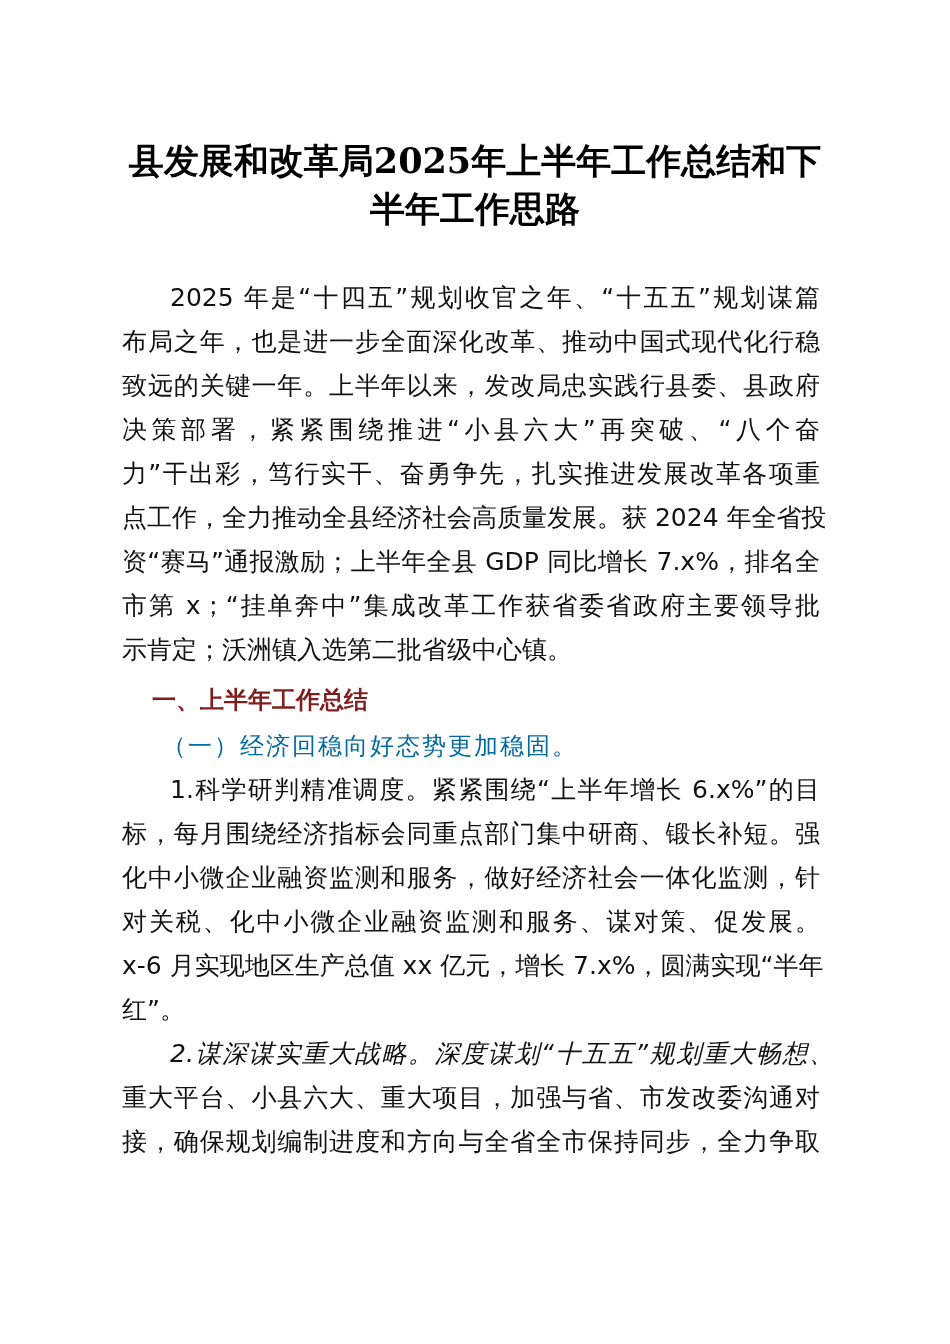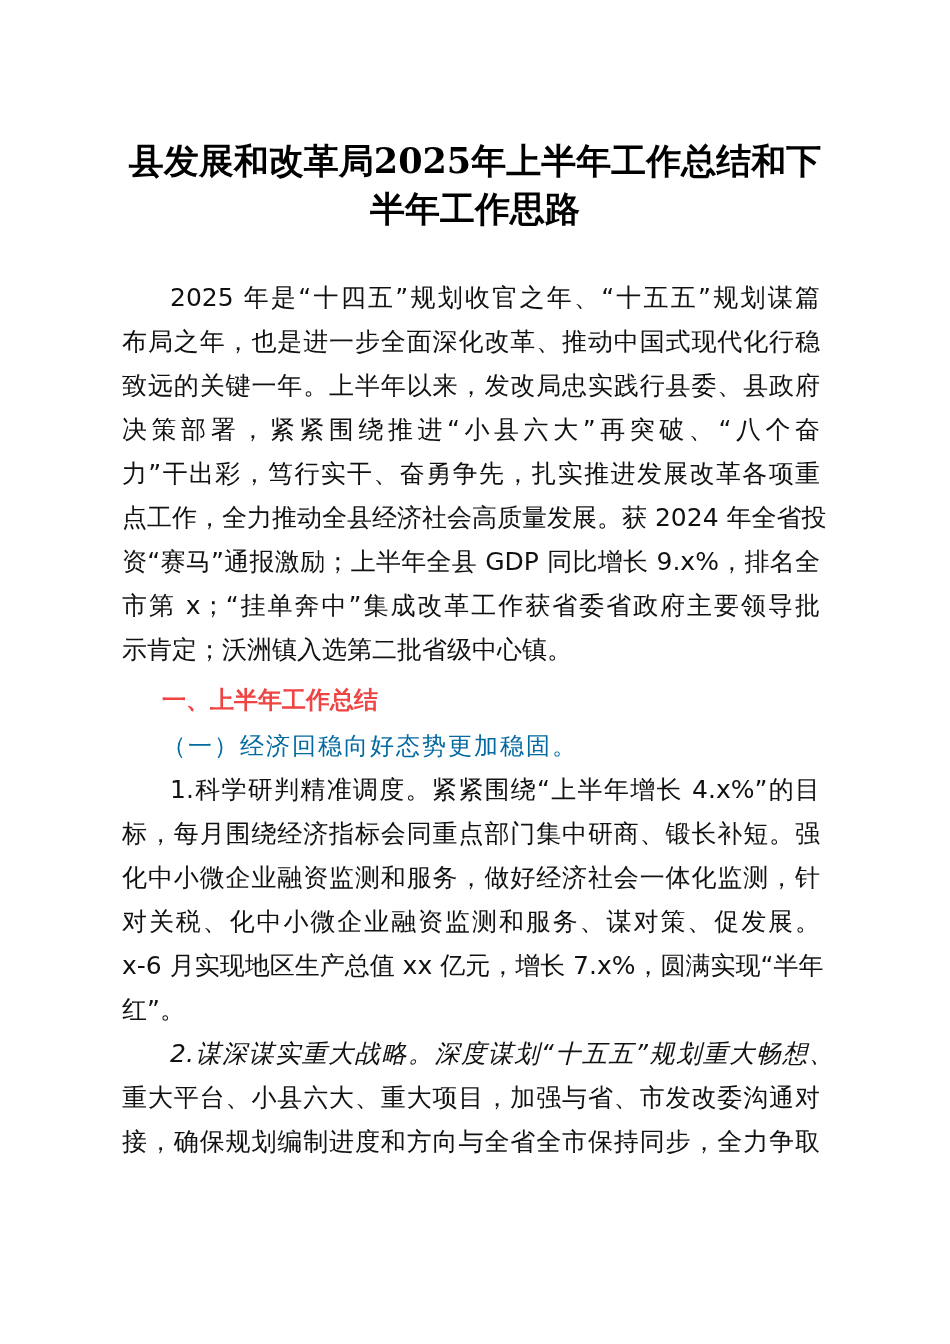--- a/index.html
+++ b/index.html
@@ -15,23 +15,23 @@
   .line {
     position: absolute; left: 122px; width: 698px; height: 44px;
     font-family: "DejaVu Sans", "Liberation Sans", sans-serif;
     font-size: 25px; line-height: 44px; color: #111;
     text-align: justify; text-align-last: justify; white-space: nowrap;
   }
   .line.indent { left: 170px; width: 650px; }
   .line.last { text-align-last: left; }
   .line.wide { width: 712px; font-style: italic; }
   .heading1 {
-    position: absolute; left: 162px; height: 44px;
+    position: absolute; left: 152px; height: 44px;
     font-family: "DejaVu Sans", "Liberation Sans", sans-serif;
-    font-weight: bold; font-size: 24px; line-height: 44px; color: #ef4444;
+    font-weight: bold; font-size: 24px; line-height: 44px; color: #7f1d1d;
   }
   .heading2 {
     position: absolute; left: 162px; height: 44px;
     font-family: "DejaVu Sans", "Liberation Sans", sans-serif;
     font-size: 24px; line-height: 44px; color: #0369a1; letter-spacing: 2px;
   }
 </style>
 </head>
 <body>
 
@@ -40,30 +40,30 @@
   <div class="title l1">县发展和改革局2025年上半年工作总结和下</div>
   <div class="title l2">半年工作思路</div>
 
   <div>
     <div class="line indent" style="top:276px">2025 年是“十四五”规划收官之年、“十五五”规划谋篇</div>
     <div class="line" style="top:320px">布局之年，也是进一步全面深化改革、推动中国式现代化行稳</div>
     <div class="line" style="top:364px">致远的关键一年。上半年以来，发改局忠实践行县委、县政府</div>
     <div class="line" style="top:408px">决策部署，紧紧围绕推进“小县六大”再突破、“八个奋</div>
     <div class="line" style="top:452px">力”干出彩，笃行实干、奋勇争先，扎实推进发展改革各项重</div>
     <div class="line" style="top:496px">点工作，全力推动全县经济社会高质量发展。获 2024 年全省投</div>
-    <div class="line" style="top:540px">资“赛马”通报激励；上半年全县 GDP 同比增长 9.x%，排名全</div>
+    <div class="line" style="top:540px">资“赛马”通报激励；上半年全县 GDP 同比增长 7.x%，排名全</div>
     <div class="line" style="top:584px">市第 x；“挂单奔中”集成改革工作获省委省政府主要领导批</div>
     <div class="line last" style="top:628px">示肯定；沃洲镇入选第二批省级中心镇。</div>
   </div>
 
   <div class="heading1" style="top:678px">一、上半年工作总结</div>
   <div class="heading2" style="top:724px">（一）经济回稳向好态势更加稳固。</div>
 
   <div>
-    <div class="line indent" style="top:768px">1.科学研判精准调度。紧紧围绕“上半年增长 4.x%”的目</div>
+    <div class="line indent" style="top:768px">1.科学研判精准调度。紧紧围绕“上半年增长 6.x%”的目</div>
     <div class="line" style="top:812px">标，每月围绕经济指标会同重点部门集中研商、锻长补短。强</div>
     <div class="line" style="top:856px">化中小微企业融资监测和服务，做好经济社会一体化监测，针</div>
     <div class="line" style="top:900px">对关税、化中小微企业融资监测和服务、谋对策、促发展。</div>
     <div class="line" style="top:944px">x-6 月实现地区生产总值 xx 亿元，增长 7.x%，圆满实现“半年</div>
     <div class="line last" style="top:988px">红”。</div>
   </div>
 
   <div>
     <div class="line indent wide" style="top:1032px;width:664px">2.谋深谋实重大战略。深度谋划“十五五”规划重大畅想、</div>
     <div class="line" style="top:1076px">重大平台、小县六大、重大项目，加强与省、市发改委沟通对</div>

